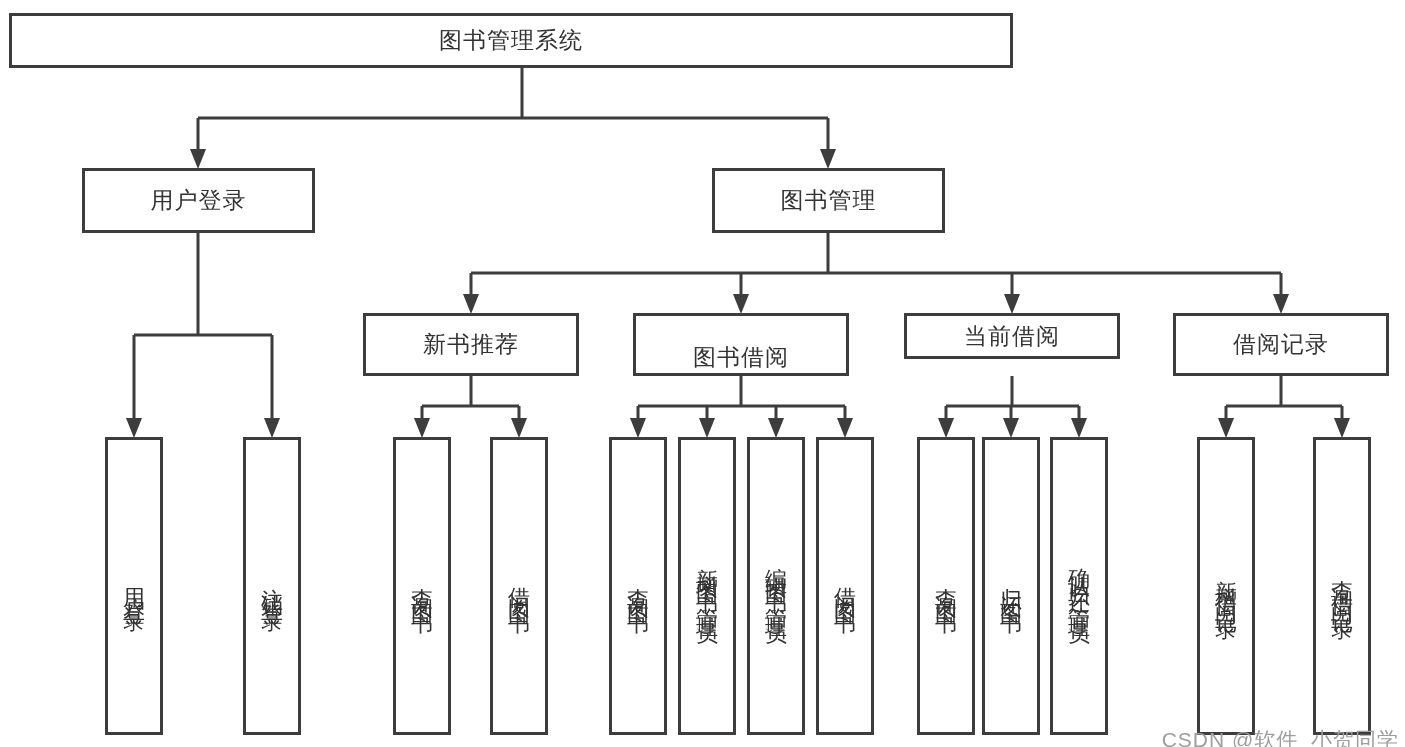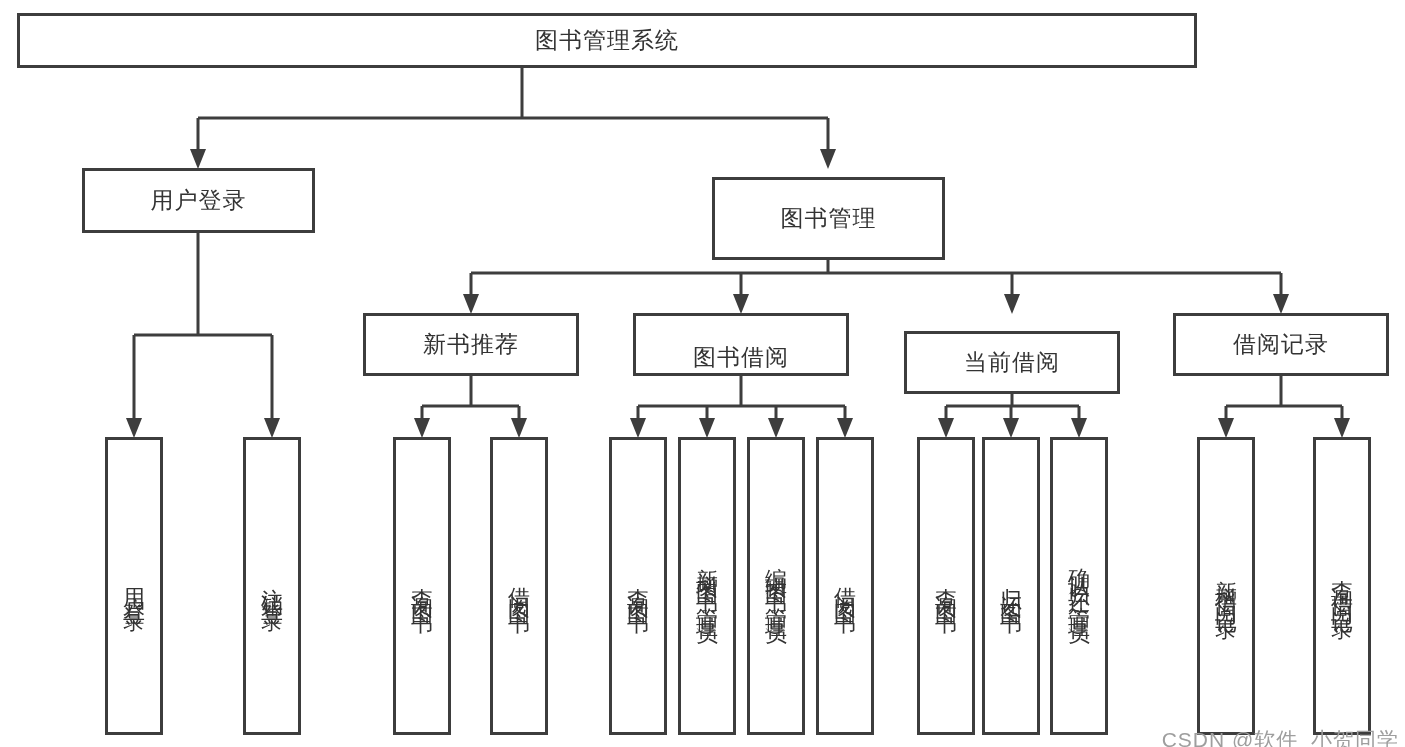--- a/index.html
+++ b/index.html
@@ -113,38 +113,38 @@
       <polygon points="1003,418 1019,418 1011,438"></polygon>
       <polygon points="1071,418 1087,418 1079,438"></polygon>
     </g>
     <g>
       <path d="M1281,376 V406 M1226,406 H1342 M1226,406 V419 M1342,406 V419"></path>
       <polygon points="1218,418 1234,418 1226,438"></polygon>
       <polygon points="1334,418 1350,418 1342,438"></polygon>
     </g>
   </svg>
 
-  <div class="node" style="left:17px; top:13px; width:1180px; height:55px;">
+  <div class="node" style="left:9px; top:13px; width:1004px; height:55px;">
     <span class="hlabel">图书管理系统</span>
   </div>
 
   <div class="node" style="left:82px; top:168px; width:233px; height:65px;">
     <span class="hlabel">用户登录</span>
   </div>
-  <div class="node" style="left:712px; top:177px; width:233px; height:83px;">
+  <div class="node" style="left:712px; top:168px; width:233px; height:65px;">
     <span class="hlabel">图书管理</span>
   </div>
 
   <div class="node" style="left:363px; top:313px; width:216px; height:63px;">
     <span class="hlabel">新书推荐</span>
   </div>
   <div class="node" style="left:633px; top:313px; width:216px; height:63px;align-items:flex-end;">
     <span class="hlabel">图书借阅</span>
   </div>
-  <div class="node" style="left:904px; top:331px; width:216px; height:63px;">
+  <div class="node" style="left:904px; top:313px; width:216px; height:46px;">
     <span class="hlabel">当前借阅</span>
   </div>
   <div class="node" style="left:1173px; top:313px; width:216px; height:63px;">
     <span class="hlabel">借阅记录</span>
   </div>
 
   <div class="leaf" style="left:105px;">
     <span class="vtext">用户登录</span>
   </div>
   <div class="leaf" style="left:243px;">

